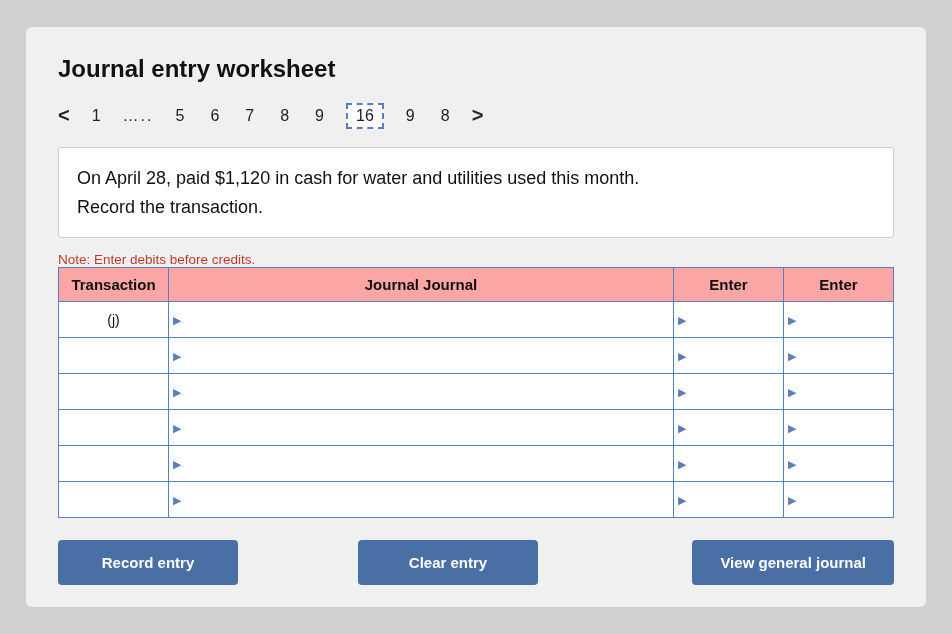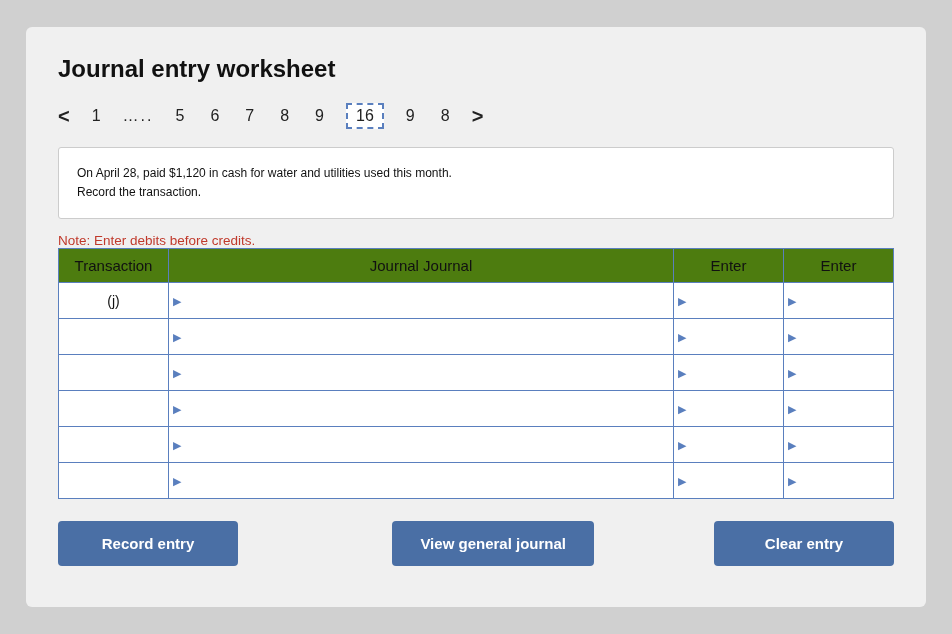--- a/index.html
+++ b/index.html
@@ -53,37 +53,37 @@
     .page-dots {
       color: #222;
       letter-spacing: 2px;
     }
     .description-box {
       background: #fff;
       border: 1px solid #ccc;
       border-radius: 3px;
       padding: 16px 18px;
       margin-bottom: 14px;
-      font-size: 12px;
+      font-size: 18px;
       color: #111;
       line-height: 1.6;
     }
     .note {
       color: #c0392b;
       font-size: 13.5px;
     }
     .journal-table {
       width: 100%;
       border-collapse: collapse;
       border: 1.5px solid #5a7fbe;
     }
     .journal-table th {
-      background: #4d7c0f;
-      color: #111;
-      font-weight: normal;
+      background: #fca5a5;
+      color: #111;
+      font-weight: bold;
       font-size: 15px;
       padding: 8px 10px;
       text-align: center;
       border: 1.5px solid #5a7fbe;
     }
     .journal-table th.transaction-col {
       width: 110px;
       text-align: center;
     }
     .journal-table th.general-col {
@@ -240,16 +240,16 @@
           <td class="transaction-cell"></td>
           <td class="arrow-cell"><input type="text" style=""></td>
           <td class="debit-cell"><input type="text" style=""></td>
           <td class="credit-cell"><input type="text" style=""></td>
         </tr>
       </tbody>
   </table>
 
   <div class="buttons-row">
     <button class="btn btn-record">Record entry</button>
+    <button class="btn btn-clear">Clear entry</button>
     <button class="btn btn-view">View general journal</button>
-    <button class="btn btn-clear">Clear entry</button>
   </div>
 </div>
 
 </body></html>

